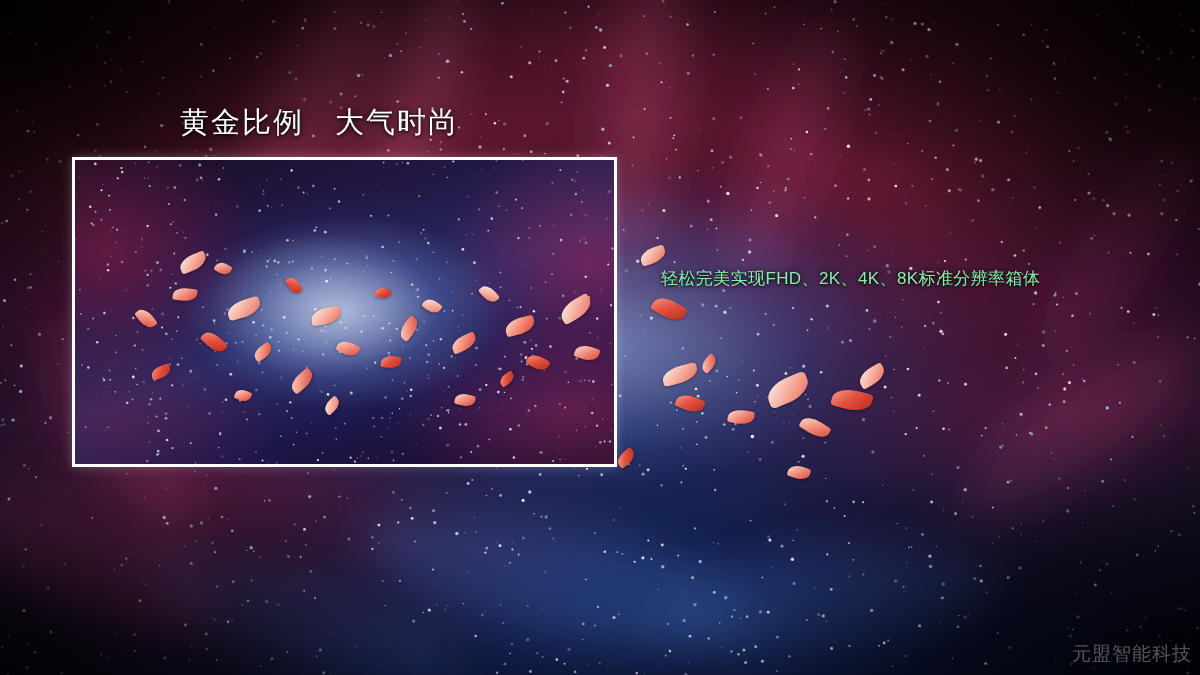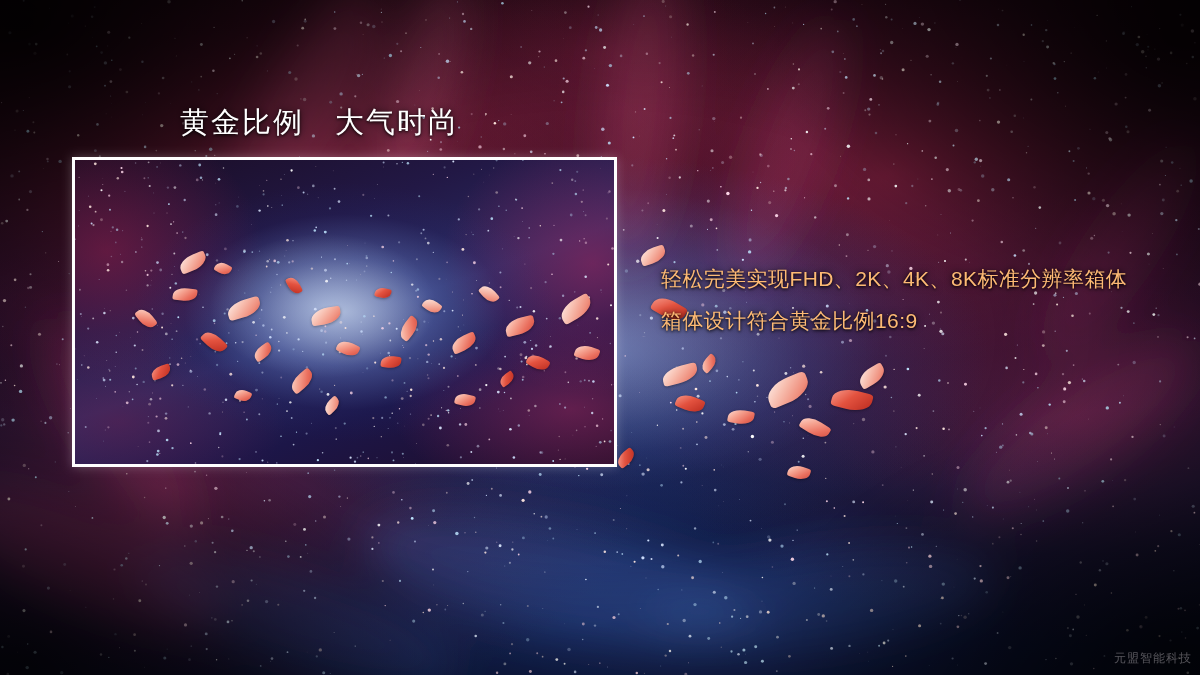--- a/index.html
+++ b/index.html
@@ -87,32 +87,32 @@
     white-space: pre;
     text-shadow: 0 0 8px rgba(0,0,0,0.75), 0 1px 3px rgba(0,0,0,0.9);
   }
   #body-text {
     position: absolute;
     left: 661px;
     top: 258px;
     width: 500px;
   }
   .body-line {
-    font-size: 21px;
+    font-size: 17px;
     line-height: 42px;
     letter-spacing: 0.4px;
-    color: #fdba74;
+    color: #86efac;
     white-space: pre;
     text-shadow: 0 0 7px rgba(0,0,0,0.8), 0 1px 3px rgba(0,0,0,0.95);
   }
   #watermark {
     position: absolute;
     right: 8px;
     bottom: 8px;
-    font-size: 12px;
+    font-size: 19px;
     letter-spacing: 1px;
     color: rgba(200,195,200,0.42);
   }
 
   
   .petal {
     position: absolute;
     border-radius: 60% 12% 60% 12% / 64% 16% 64% 16%;
     background: linear-gradient(135deg, #fde3dc 0%, #f6a795 34%, #ea6f5e 68%, #cf4a3d 100%);
     box-shadow: 0 1px 3px rgba(0,0,0,0.35);
@@ -2329,18 +2329,17 @@
           <div class="petal" style="left: 380px; top: 234px; width: 20px; height: 12px; transform: rotate(14deg);"></div>
           <div class="petal deep" style="left: 424px; top: 214px; width: 16px; height: 10px; transform: rotate(-36deg);"></div>
         </div>
     </div>
   </div>
 
   <div id="slide-title">黄金比例　大气时尚</div>
 
   <div id="body-text">
     <div class="body-line">轻松完美实现FHD、2K、4K、8K标准分辨率箱体</div>
-    <div class="body-line">箱体设计符合黄金比例16:9</div>
   </div>
 
   <div id="watermark">元盟智能科技</div>
 
 </div>
 
 </body></html>

